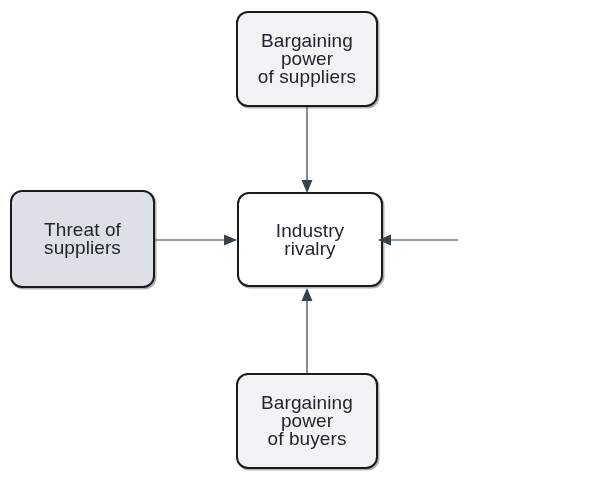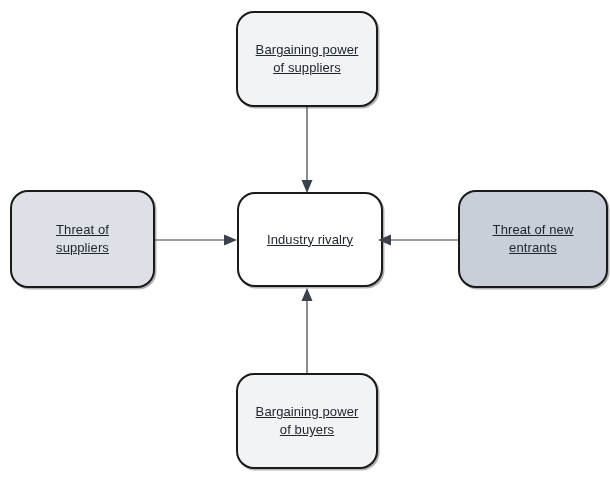--- a/index.html
+++ b/index.html
@@ -12,31 +12,30 @@
     width: 610px;
     height: 480px;
     background: #ffffff;
     overflow: hidden;
     font-family: "Liberation Sans", sans-serif;
   }
   .node {
     position: absolute;
     box-sizing: border-box;
     border: 2px solid #1a1a1a;
-    border-radius: 18px;
+    border-radius: 12px;
     display: flex;
     align-items: center;
     justify-content: center;
     text-align: center;
-    font-size: 13px;
+    font-size: 19px;
     line-height: 18px;
     color: #20262e;
     letter-spacing: 0.1px;
     box-shadow: 1.5px 1.5px 0 rgba(0,0,0,0.30);
-    text-decoration: underline;
   }
   .node-label {
     display: block;
     padding: 0 10px;
     white-space: pre-line;
   }
 
   
   #node-suppliers { left: 236px; top: 11px;  width: 142px; height: 96px; }
   #node-center    { left: 237px; top: 192px; width: 146px; height: 95px; }
@@ -79,24 +78,20 @@
   <div class="node" id="node-buyers" style="background:#f2f3f5;">
     <span class="node-label">Bargaining power
 of buyers</span>
   </div>
 
   <div class="node" id="node-substitutes" style="background:#dde1e7;">
     <span class="node-label">Threat of
 suppliers</span>
   </div>
 
-  <div class="node" id="node-entrants" style="background:#c9cfd9;">
-    <span class="node-label">Threat of new
-entrants</span>
-  </div>
 
   <svg class="arrow-svg" id="arrow-top" viewBox="0 0 2 86">
     <line class="arrow-line" x1="1" y1="0" x2="1" y2="78"></line>
     <polygon class="arrow-head" points="1,86 -4.5,73 6.5,73"></polygon>
   </svg>
 
   <svg class="arrow-svg" id="arrow-bottom" viewBox="0 0 2 85">
     <line class="arrow-line" x1="1" y1="85" x2="1" y2="7"></line>
     <polygon class="arrow-head" points="1,0 -4.5,13 6.5,13"></polygon>
   </svg>

